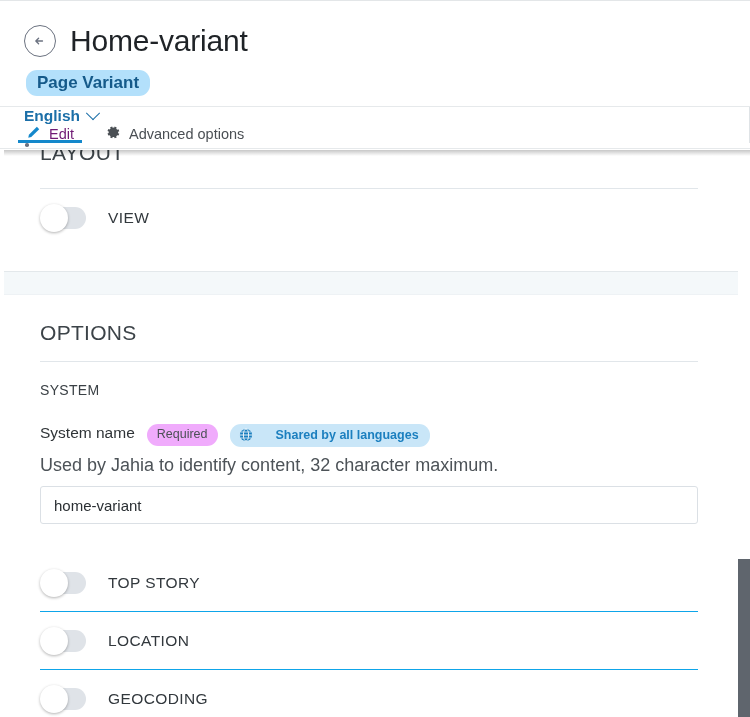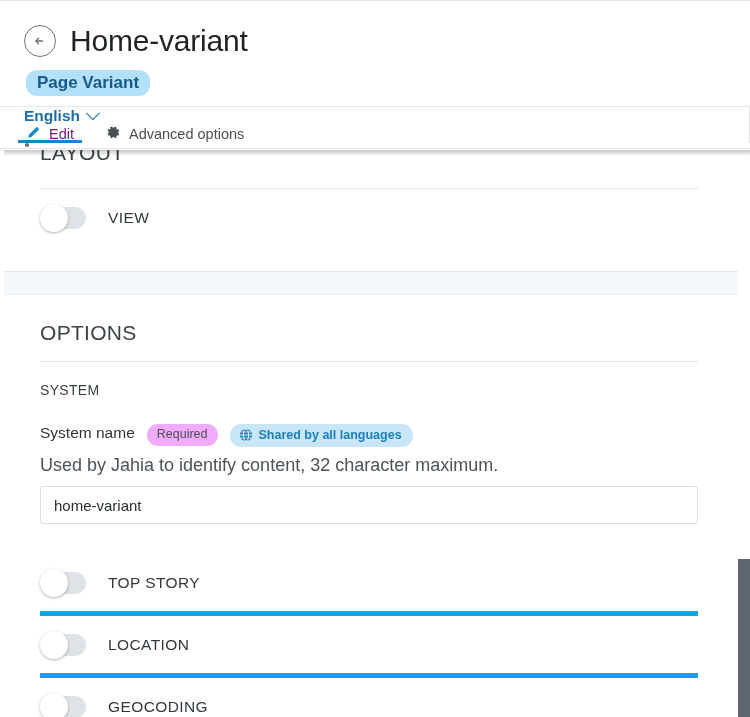--- a/index.html
+++ b/index.html
@@ -209,21 +209,21 @@
     background: #e1e6ea;
     margin: 16px 0 0 0;
     width: 658px;
   }
 
   .toggle-row {
     display: flex;
     align-items: center;
     height: 57px;
     width: 658px;
-    border-bottom: 5px solid #0ea5e9;
+    border-bottom: 1px solid #0ea5e9;
   }
   .toggle-row.noborder { border-bottom: none; }
   .switch {
     width: 44px;
     height: 22px;
     border-radius: 11px;
     background: #dfe3e8;
     position: relative;
     flex: 0 0 auto;
     margin-left: 2px;
@@ -274,21 +274,21 @@
   .chip-shared {
     background: #c9e6f8;
     color: #1b7fbf;
     font-size: 12.5px;
     font-weight: 700;
     padding: 4px 11px 5px 9px;
     border-radius: 11px;
     line-height: 1;
     display: inline-flex;
     align-items: center;
-    gap: 6px;
+    gap: 23px;
   }
   .globe {
     width: 14px; height: 14px;
     flex: 0 0 auto;
     display:block;
   }
   .help-text {
     font-size: 18px;
     color: #4d5358;
     margin-top: 8px;

